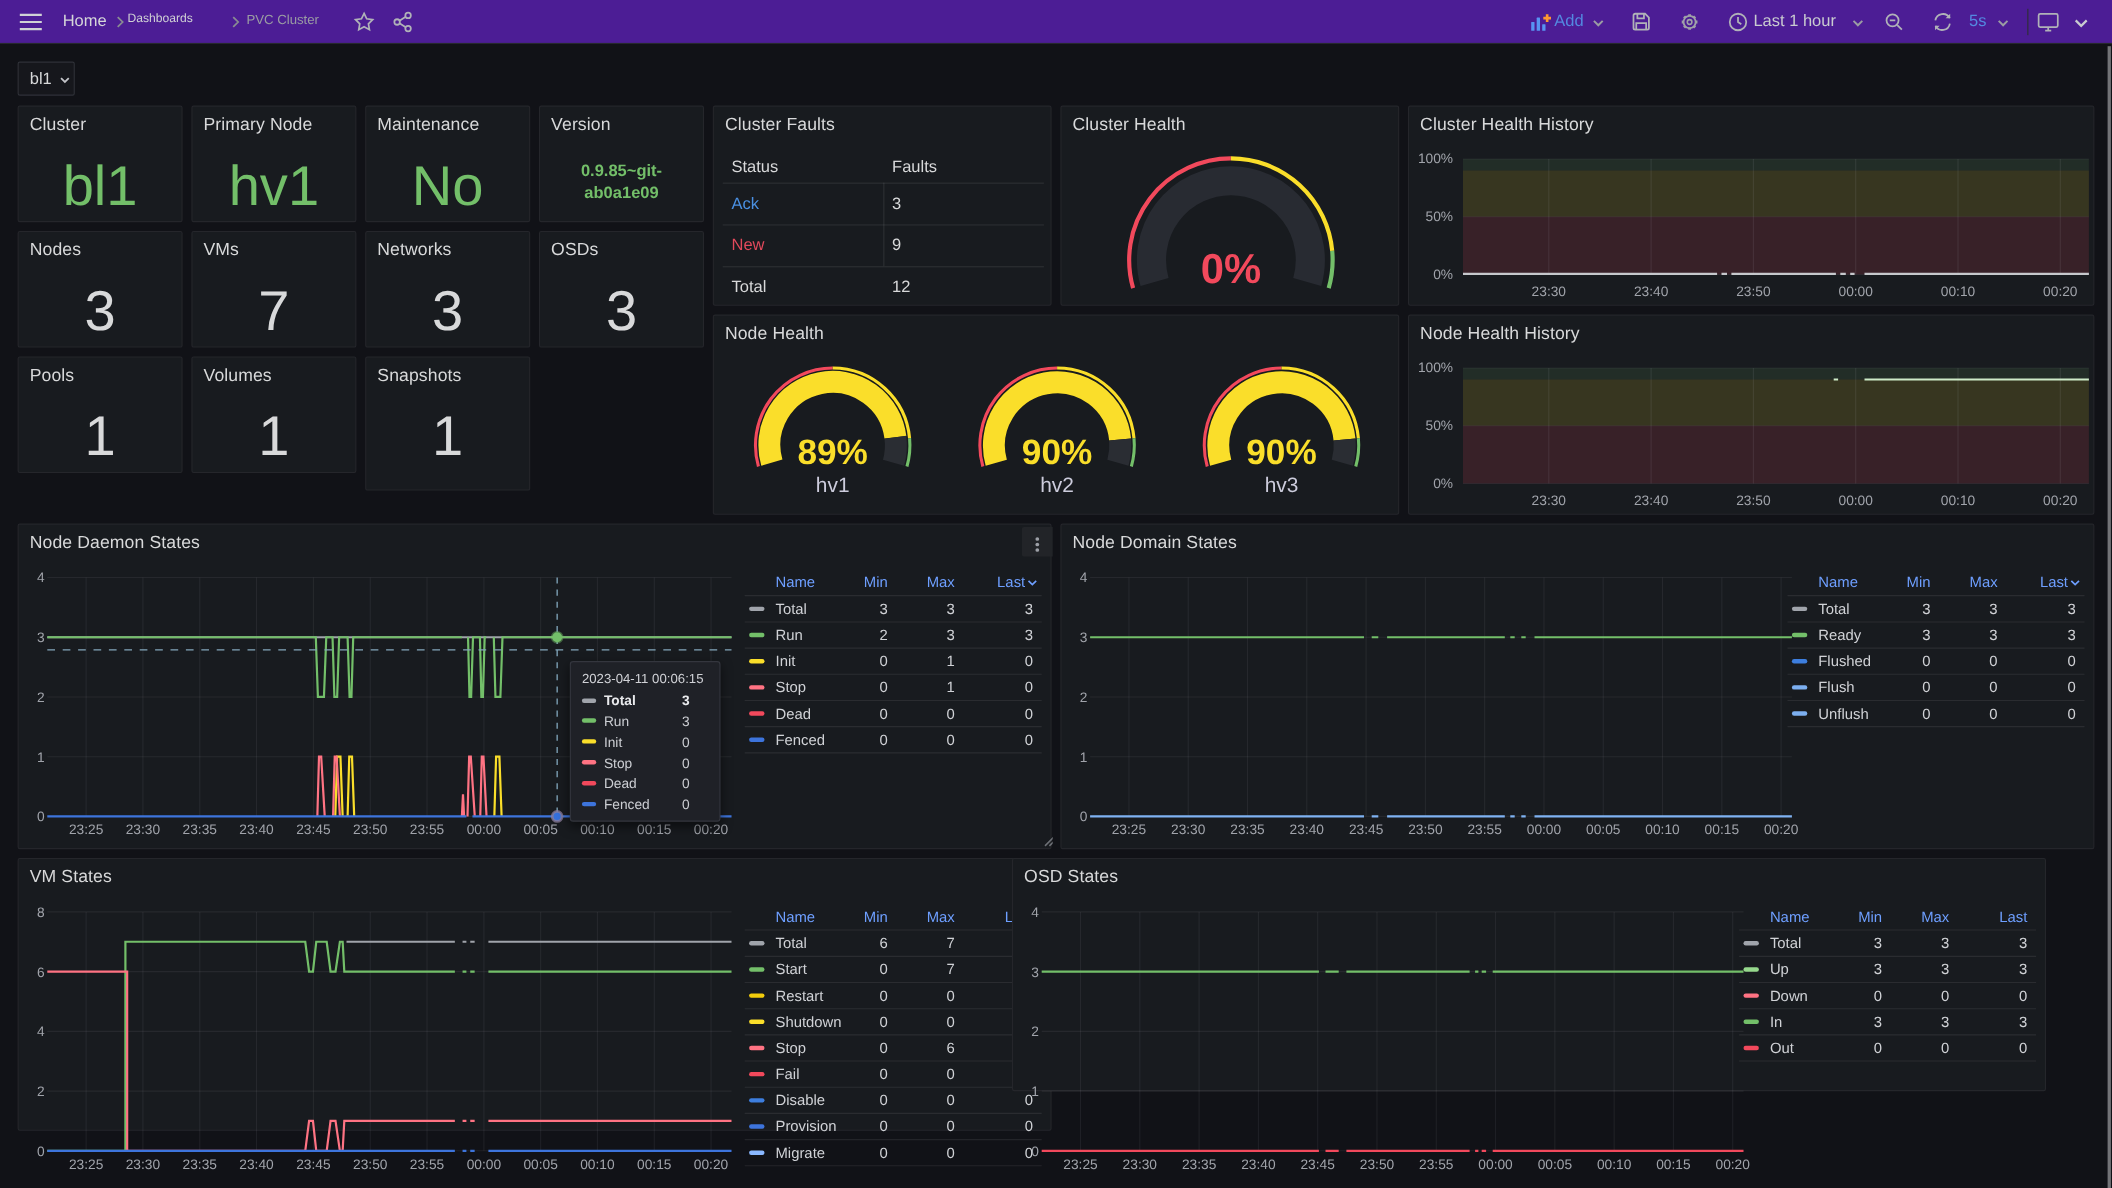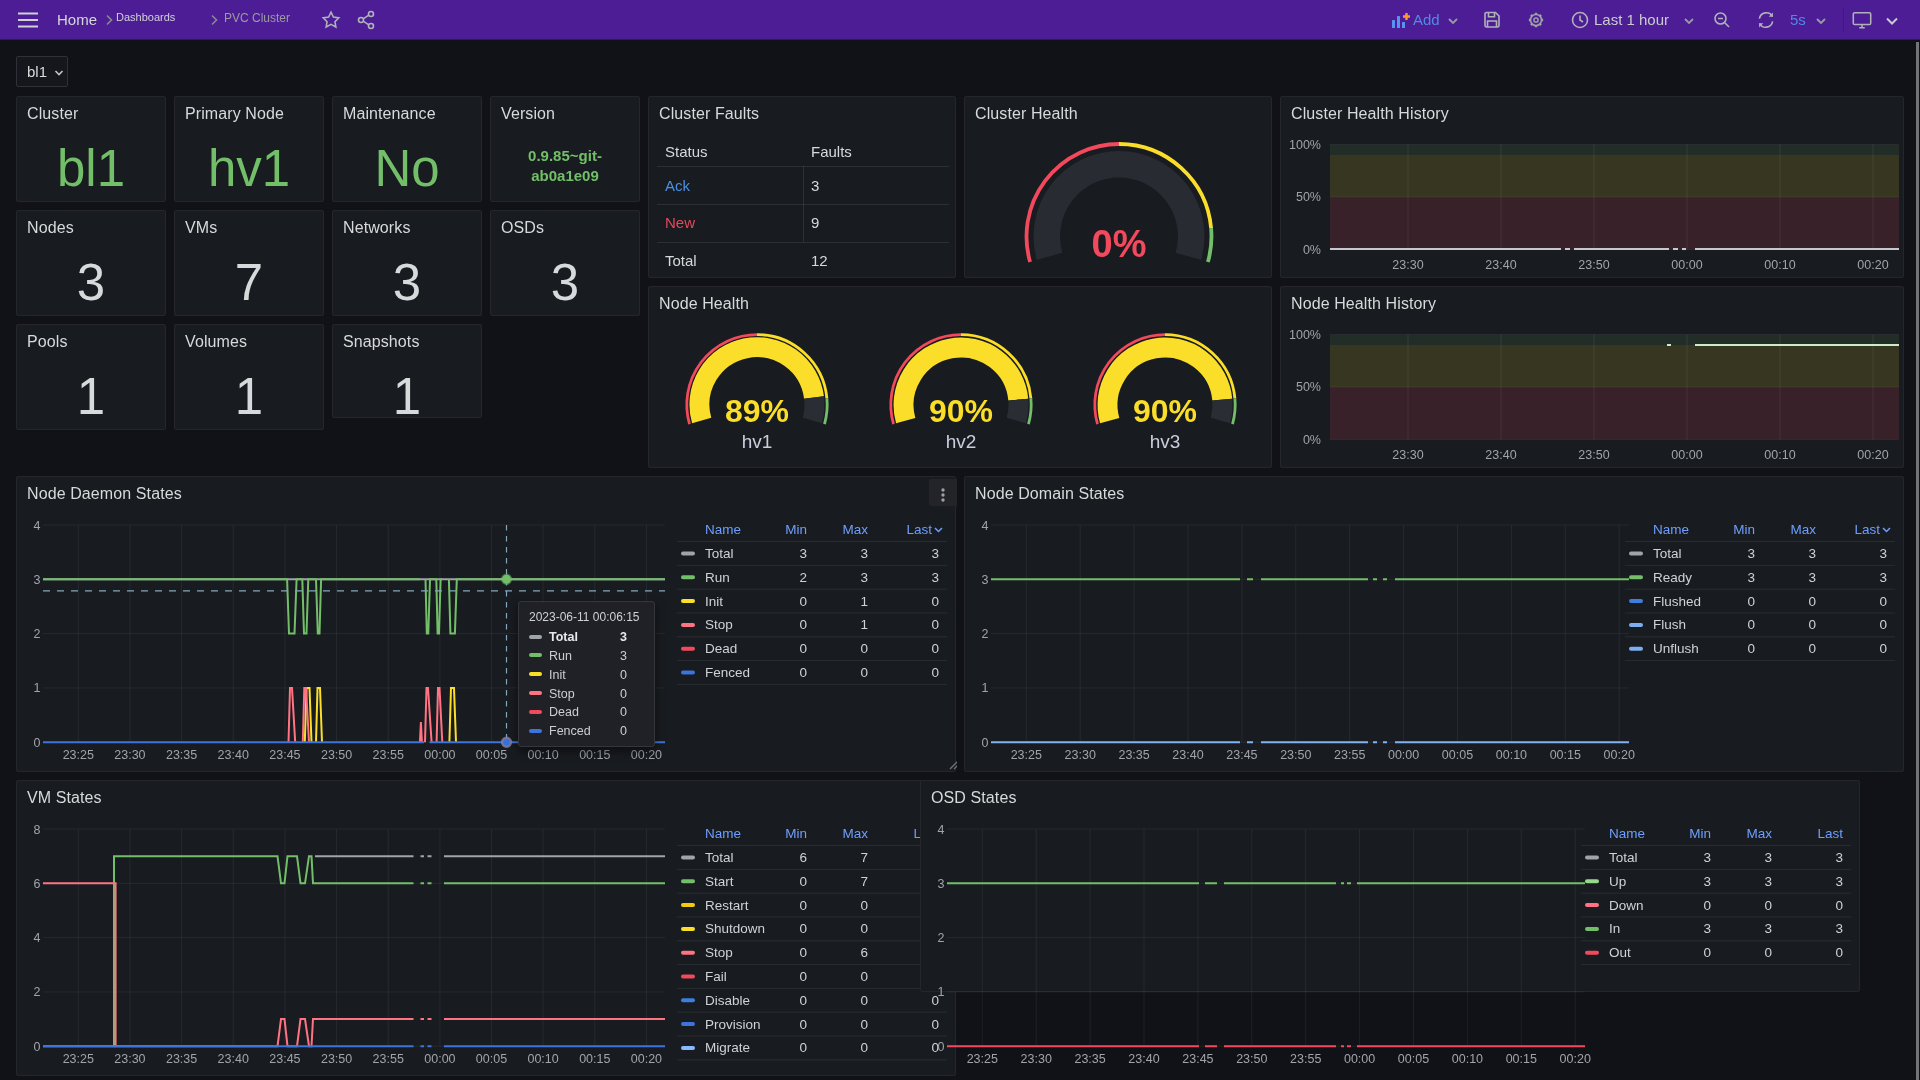--- a/index.html
+++ b/index.html
@@ -152,21 +152,21 @@
 <div class="panel" style="left:16px;top:324px;width:150px;height:106px">
   <div class="pt">Pools</div>
   <div class="statv" style="top:45.5px;font-size:51px;color:#d8d9da;line-height:51px">1</div>
 </div>
 
 <div class="panel" style="left:174px;top:324px;width:150px;height:106px">
   <div class="pt">Volumes</div>
   <div class="statv" style="top:45.5px;font-size:51px;color:#d8d9da;line-height:51px">1</div>
 </div>
 
-<div class="panel" style="left:332px;top:324px;width:150px;height:94px">
+<div class="panel" style="left:332px;top:324px;width:150px;height:122px">
   <div class="pt">Snapshots</div>
   <div class="statv" style="top:45.5px;font-size:51px;color:#d8d9da;line-height:51px">1</div>
 </div>
 
 <div class="panel" style="left:648px;top:96px;width:308px;height:182px">
   <div class="pt">Cluster Faults</div>
   <div class="abs" style="left:16px;top:46px;font-size:15px;font-weight:500;color:#d8d9da">Status</div>
   <div class="abs" style="left:162px;top:46px;font-size:15px;font-weight:500;color:#d8d9da">Faults</div>
   <div class="abs" style="left:8px;top:68.5px;width:292px;height:1px;background:rgba(255,255,255,0.09)"></div>
   <div class="abs" style="left:16px;top:80px;font-size:15px;color:#4a90e2">Ack</div>
@@ -370,21 +370,21 @@
       <g fill="#9da0a7">
         <circle cx="926" cy="13" r="1.7"></circle>
         <circle cx="926" cy="18" r="1.7"></circle>
         <circle cx="926" cy="23" r="1.7"></circle>
       </g>
       <g stroke="#6d7076" stroke-width="1.4">
         <path d="M937 292l5-5M933 292l9-9"></path>
       </g>
     </svg>
   <div class="abs" style="left:501px;top:124px;width:137px;height:146px;background:#1f2127;border:1px solid #34363e;border-radius:3px;box-shadow:0 4px 10px rgba(0,0,0,0.5)">
-    <div class="abs" style="left:10px;top:8px;font-size:12px;color:#d0d1d6;white-space:nowrap">2023-06-11 00:06:15</div>
+    <div class="abs" style="left:10px;top:8px;font-size:12px;color:#d0d1d6;white-space:nowrap">2023-04-11 00:06:15</div>
     <div class="abs" style="left:10px;top:32.5px;width:13px;height:4px;border-radius:2px;background:#A0A4AB"></div>
       <div class="abs" style="left:30px;top:28.0px;font-size:12.5px;font-weight:700;color:#e8e9ec">Total</div>
       <div class="abs" style="right:27px;top:28.0px;font-size:12.5px;font-weight:700;color:#e8e9ec">3</div>
       <div class="abs" style="left:10px;top:51.4px;width:13px;height:4px;border-radius:2px;background:#73BF69"></div>
       <div class="abs" style="left:30px;top:46.9px;font-size:12.5px;font-weight:400;color:#ccced3">Run</div>
       <div class="abs" style="right:27px;top:46.9px;font-size:12.5px;font-weight:400;color:#ccced3">3</div>
       <div class="abs" style="left:10px;top:70.2px;width:13px;height:4px;border-radius:2px;background:#FADE2A"></div>
       <div class="abs" style="left:30px;top:65.7px;font-size:12.5px;font-weight:400;color:#ccced3">Init</div>
       <div class="abs" style="right:27px;top:65.7px;font-size:12.5px;font-weight:400;color:#ccced3">0</div>
       <div class="abs" style="left:10px;top:89.1px;width:13px;height:4px;border-radius:2px;background:#FF7383"></div>
@@ -470,21 +470,21 @@
       <path d="M660 159.8H930" stroke="rgba(255,255,255,0.08)"></path>
       <rect x="664" y="169.7" width="14" height="4" rx="2" fill="#7CAFF0"></rect>
       <text x="688" y="176.2" font-size="13.5" fill="#d0d2d6">Unflush</text>
       <text x="790" y="176.2" text-anchor="end" font-size="13.5" fill="#d0d2d6">0</text>
       <text x="851" y="176.2" text-anchor="end" font-size="13.5" fill="#d0d2d6">0</text>
       <text x="922" y="176.2" text-anchor="end" font-size="13.5" fill="#d0d2d6">0</text>
       <path d="M660 183.6H930" stroke="rgba(255,255,255,0.08)"></path>
     </svg>
 </div>
 
-<div class="panel" style="left:16px;top:780px;width:940px;height:296px">
+<div class="panel" style="left:16px;top:780px;width:940px;height:248px">
   <div class="pt">VM States</div>
   <svg width="940" height="296">
       <path d="M26 48.0H648" stroke="rgba(204,204,220,0.08)" stroke-width="1"></path>
       <text x="23.5" y="52.5" text-anchor="end" font-size="12.5" fill="#a1a4ab">8</text>
       <path d="M26 102.3H648" stroke="rgba(204,204,220,0.08)" stroke-width="1"></path>
       <text x="23.5" y="106.8" text-anchor="end" font-size="12.5" fill="#a1a4ab">6</text>
       <path d="M26 156.6H648" stroke="rgba(204,204,220,0.08)" stroke-width="1"></path>
       <text x="23.5" y="161.1" text-anchor="end" font-size="12.5" fill="#a1a4ab">4</text>
       <path d="M26 210.9H648" stroke="rgba(204,204,220,0.08)" stroke-width="1"></path>
       <text x="23.5" y="215.4" text-anchor="end" font-size="12.5" fill="#a1a4ab">2</text>

